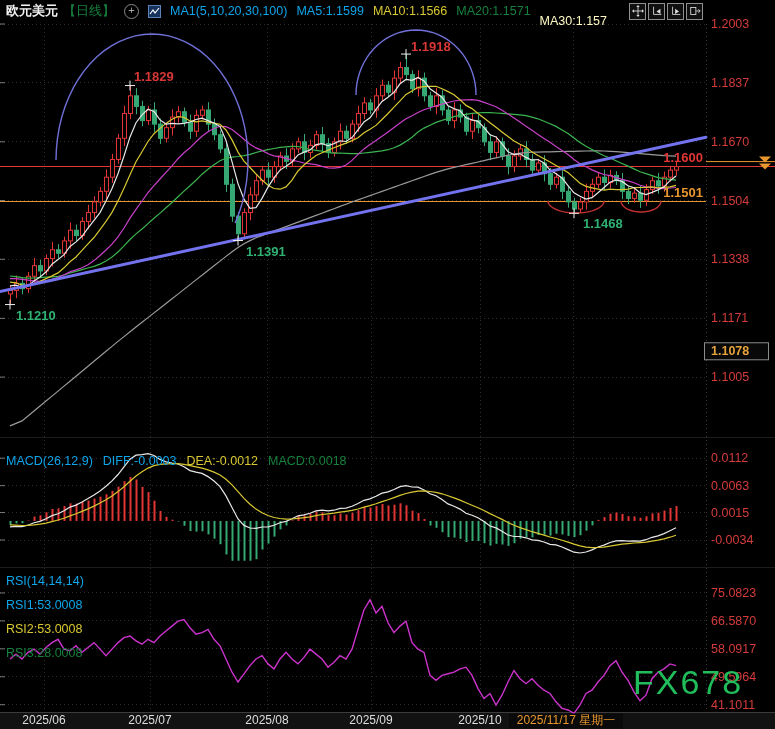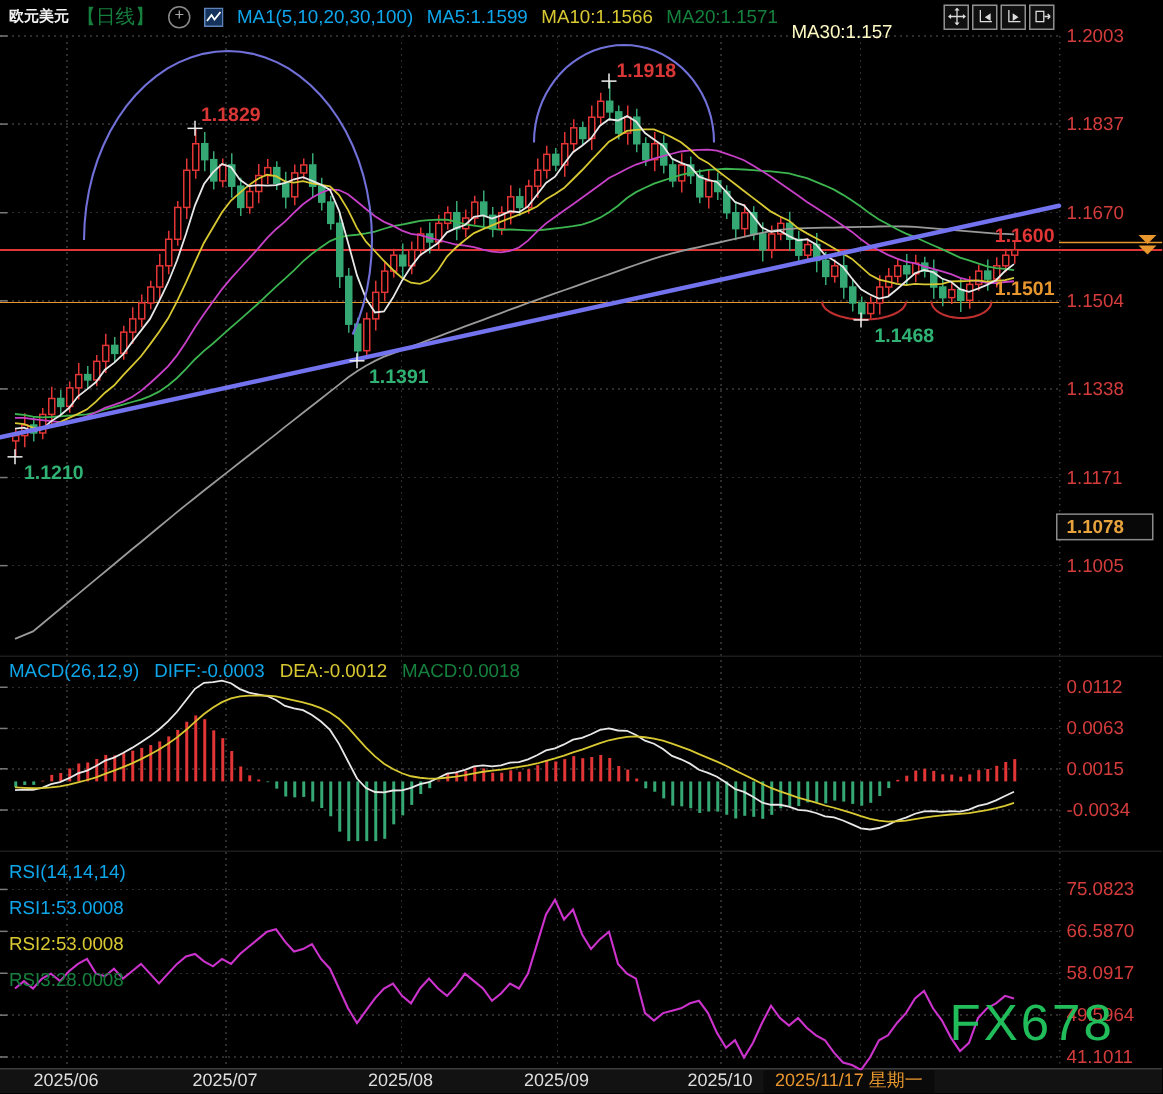--- a/index.html
+++ b/index.html
@@ -2,31 +2,31 @@
 <html><head>
 <meta charset="utf-8">
 <style>
   html,body{margin:0;padding:0;background:#000;}
   .root{position:relative;width:775px;height:729px;background:#000;overflow:hidden;
         font-family:"Liberation Sans",sans-serif;}
   .root svg#chart{position:absolute;left:0;top:0;}
   svg text{font-family:"Liberation Sans",sans-serif;}
   .hdr{position:absolute;top:0;left:0;width:775px;height:22px;display:flex;align-items:center;
        gap:9px;padding-left:6px;box-sizing:border-box;font-size:12.5px;white-space:nowrap;}
-  .sym{color:#f2f2f2;font-weight:bold;font-size:10px;}
+  .sym{color:#f2f2f2;font-weight:bold;font-size:13px;}
   .period{color:#15803d;font-size:13px;margin-left:-4px;}
   .plus{width:13px;height:13px;border:1px solid #8a8a8a;border-radius:50%;color:#aaa;
         font-size:11px;line-height:11px;text-align:center;flex:0 0 auto;cursor:pointer;}
   .ctype{width:13px;height:13px;display:flex;flex:0 0 auto;}
   .l-w{color:#0ea5e9;} .l-y{color:#d8c832;} .l-m{color:#15803d;} .l-g{color:#fef9c3;margin-top:20px;}
   .hicons{margin-left:auto;margin-right:72px;display:flex;gap:2px;}
   .hic{width:15px;height:15px;border:1px solid #909090;background:#101010;display:flex;
        align-items:center;justify-content:center;cursor:pointer;}
   .subhdr{position:absolute;left:6px;display:flex;gap:10px;font-size:12.5px;white-space:nowrap;}
-  .macd-hdr{top:440px;} .rsi-hdr{top:574px;flex-direction:column;}
+  .macd-hdr{top:454px;} .rsi-hdr{top:574px;flex-direction:column;}
   .watermark{position:absolute;left:633px;top:663px;font-size:34px;color:#22c55e;
              letter-spacing:2px;opacity:.96;}
 </style>
 </head>
 <body>
 
 <div class="root">
   <svg id="chart" width="775" height="729">
       <rect x="0" y="0" width="775" height="729" fill="#000"></rect>
       <rect x="0" y="712" width="775" height="17" fill="#121212"></rect>

